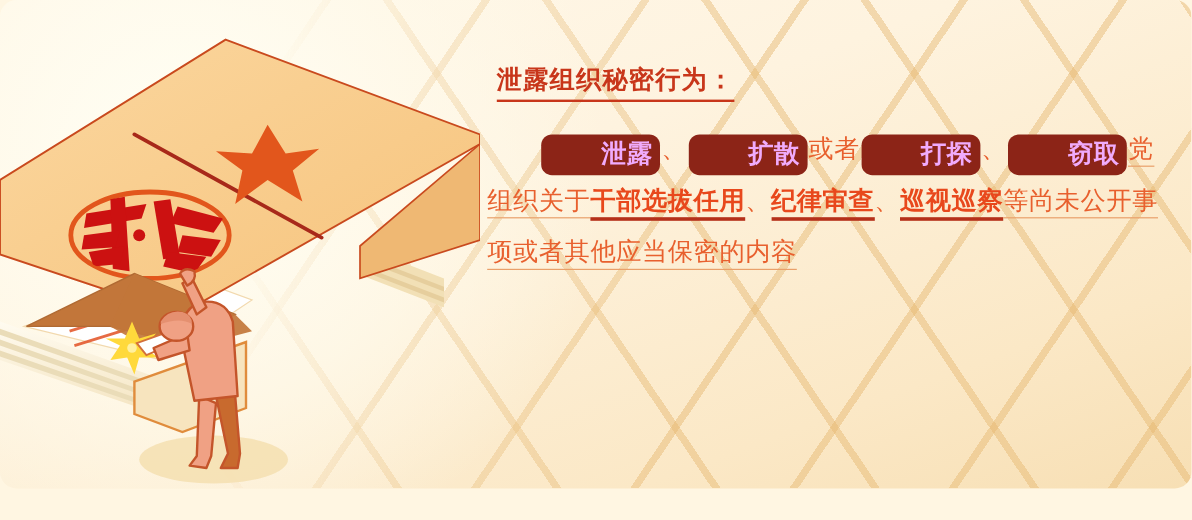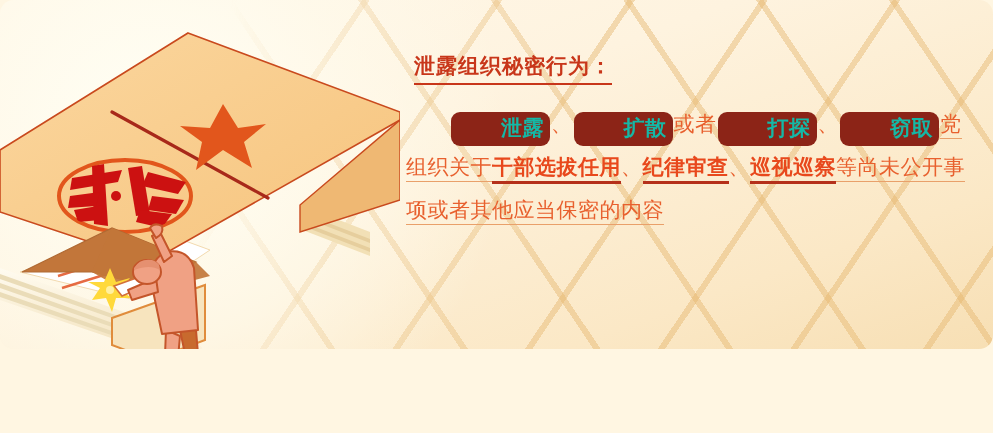--- a/index.html
+++ b/index.html
@@ -5,21 +5,21 @@
   html,body{margin:0;padding:0;}
   body{
     width:993px;height:433px;overflow:hidden;
     font-family:"Liberation Serif","DejaVu Serif",serif;
     background:#FFF6E2;
   }
 
   
   .poster{
     position:relative;
-    width:993px;height:349px;
+    width:993px;height:407px;
     overflow:hidden;
     border-radius:14px;
     background:
       linear-gradient(160deg,#FFF8EA 0%,#FEF3DF 38%,#FBE8C6 78%,#F7DFB4 100%);
   }
 
   
   .lattice{
     position:absolute;inset:0;
     background-image:
@@ -64,21 +64,21 @@
     color:#E8602E;
     text-indent:44px;
     letter-spacing:.5px;
   }
   .para.p2{margin-top:16px;}
 
   
   .chip{
     display:inline-block;
     background:#8C2417;
-    color:#14b8a6;
+    color:#f0abfc;
     font-weight:bold;
     border-radius:9px;
     padding:1px 6px 3px 6px;
     line-height:30px;
     margin:0 1px;
     vertical-align:-4px;
   }
   
   .em{
     color:#E8481C;

